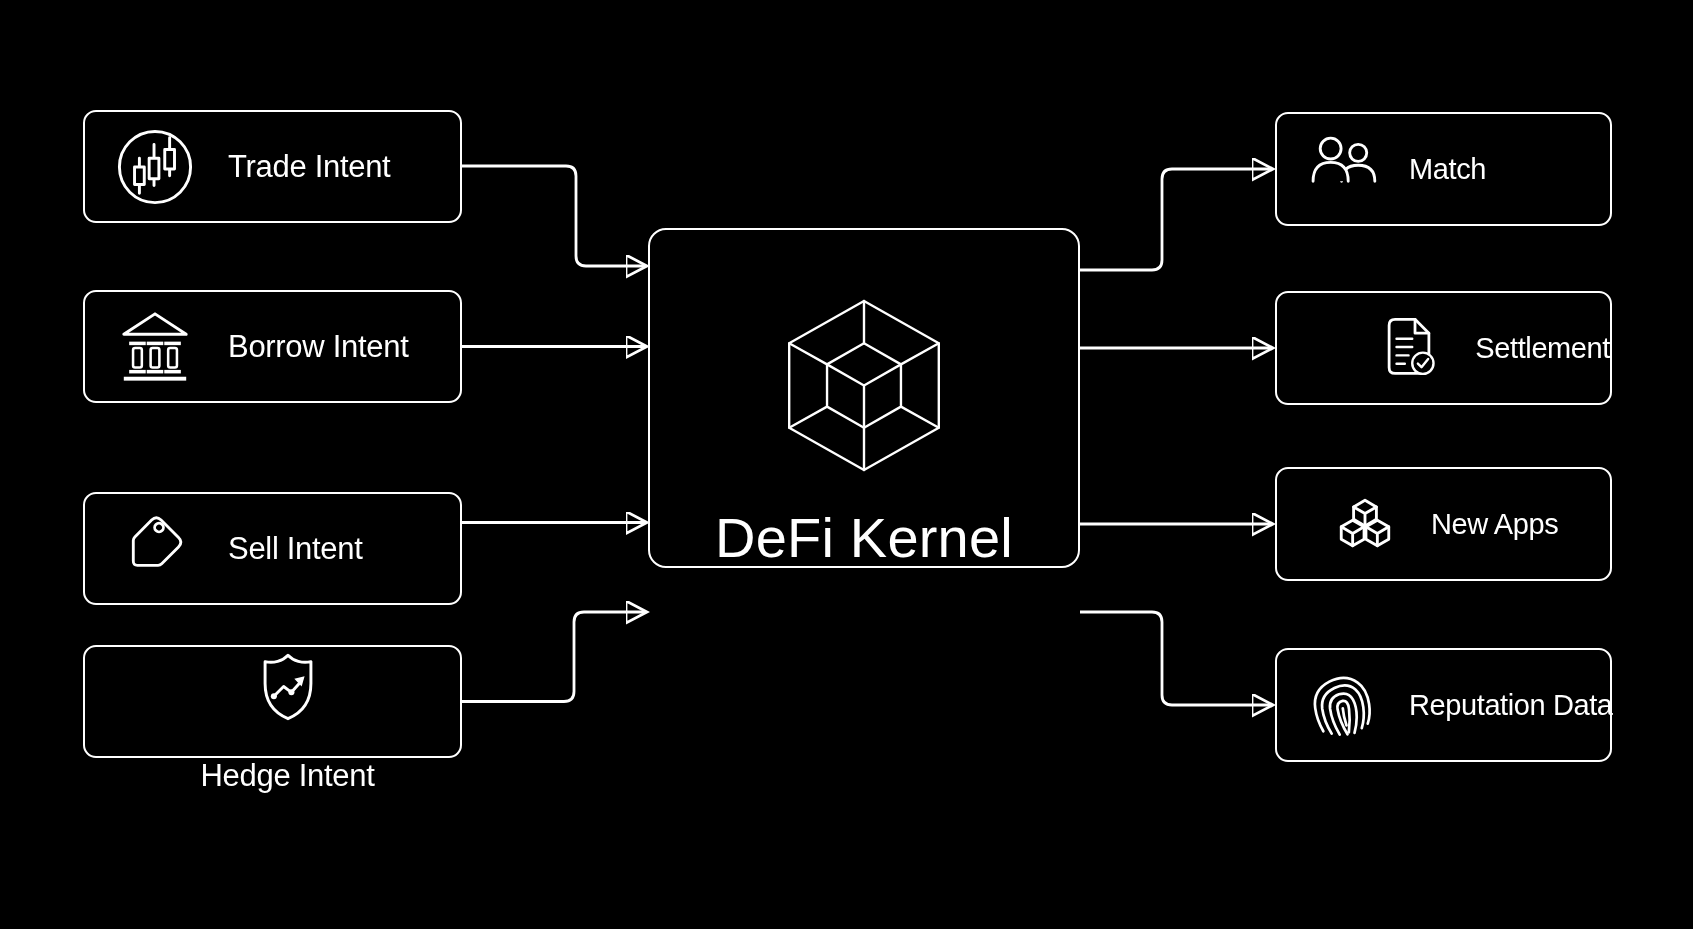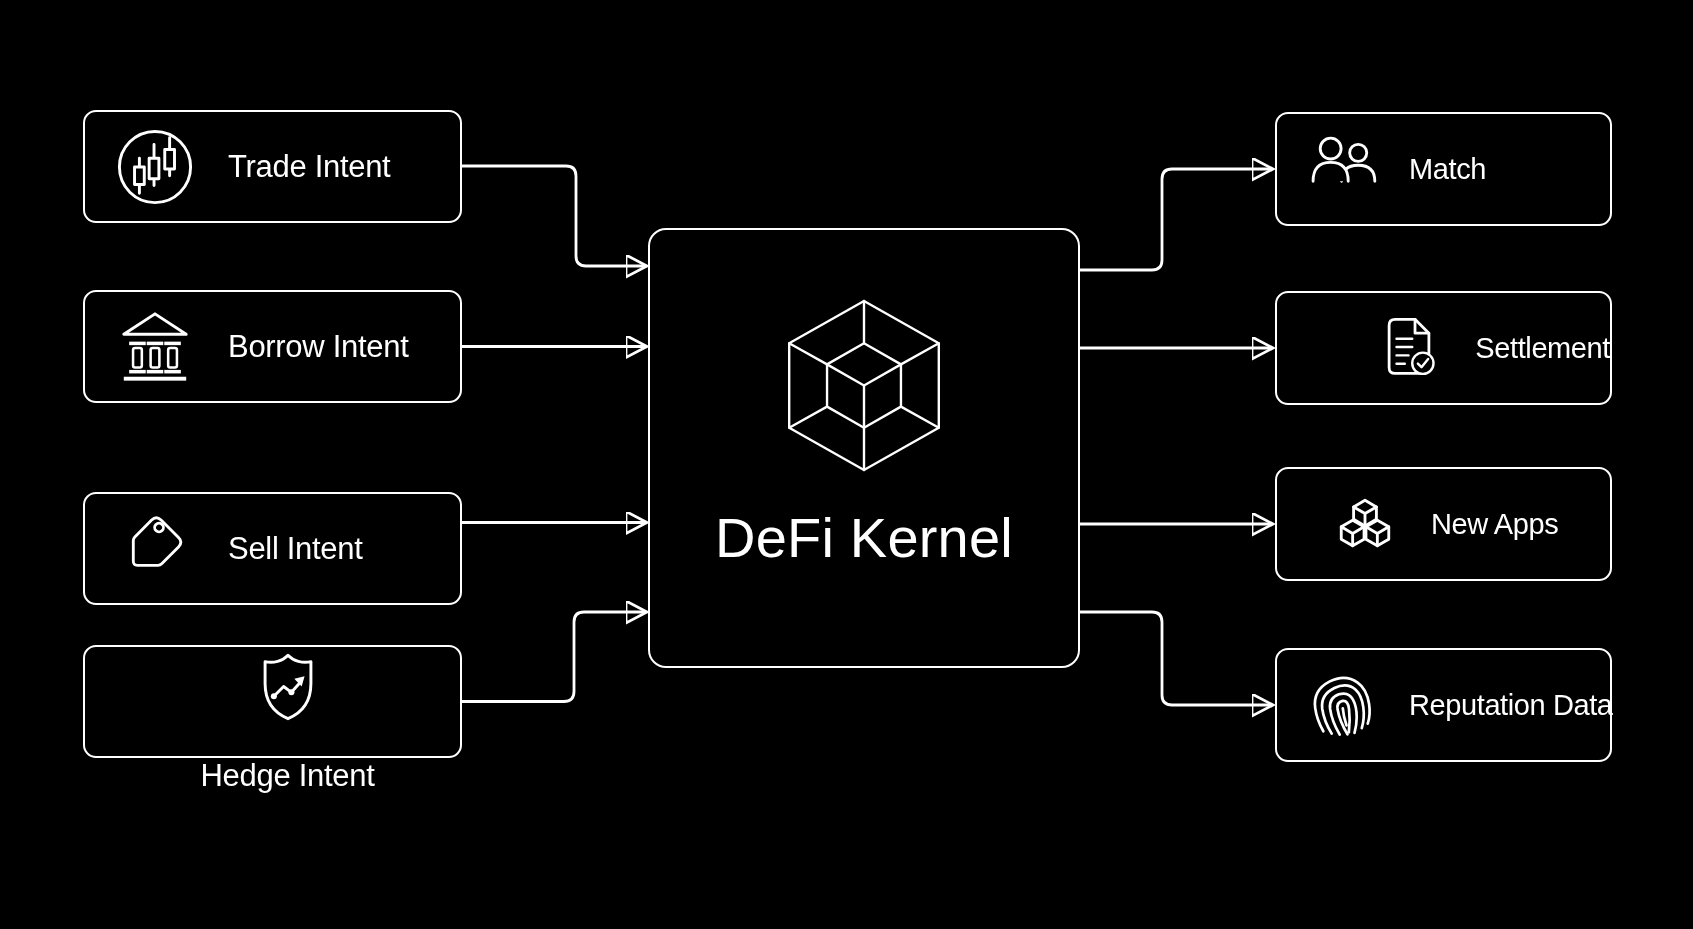--- a/index.html
+++ b/index.html
@@ -16,21 +16,21 @@
   }
   .node .icon{flex:none;width:80px;display:flex;justify-content:center;align-items:center;}
   .node .label{white-space:nowrap;}
   .in{left:83px;width:379px;height:113px;padding-left:30px;gap:33px;}
   .in .label{font-size:31px;letter-spacing:-0.3px;}
   .out{left:1275px;width:337px;height:114px;padding-left:26px;gap:26px;}
   .out .label{font-size:29px;letter-spacing:-0.4px;}
   .n-trade{top:110px;}  .n-borrow{top:290px;}  .n-sell{top:492px;}  .n-hedge{top:645px;flex-direction:column;}
   .n-match{top:112px;}  .n-settle{top:291px;justify-content:flex-end;}  .n-apps{top:467px;padding-left:48px;}  .n-rep{top:648px;justify-content:space-between;}
   .kernel{
-    position:absolute;left:648px;top:228px;width:432px;height:440px;
+    position:absolute;left:648px;top:228px;width:432px;height:340px;
     border:2.5px solid #ffffff;border-radius:18px;background:#000000;
     display:flex;flex-direction:column;align-items:center;box-sizing:border-box;
   }
   .kernel .kicon{margin-top:62px;line-height:0;}
   .kernel .klabel{
     margin-top:24px;color:#ffffff;font-size:56px;letter-spacing:0.2px;
     white-space:nowrap;line-height:1;
   }
   .ic{stroke:#ffffff;fill:none;stroke-width:3;stroke-linecap:round;stroke-linejoin:round;}
   .ic .fw{fill:#ffffff;stroke:none;}

